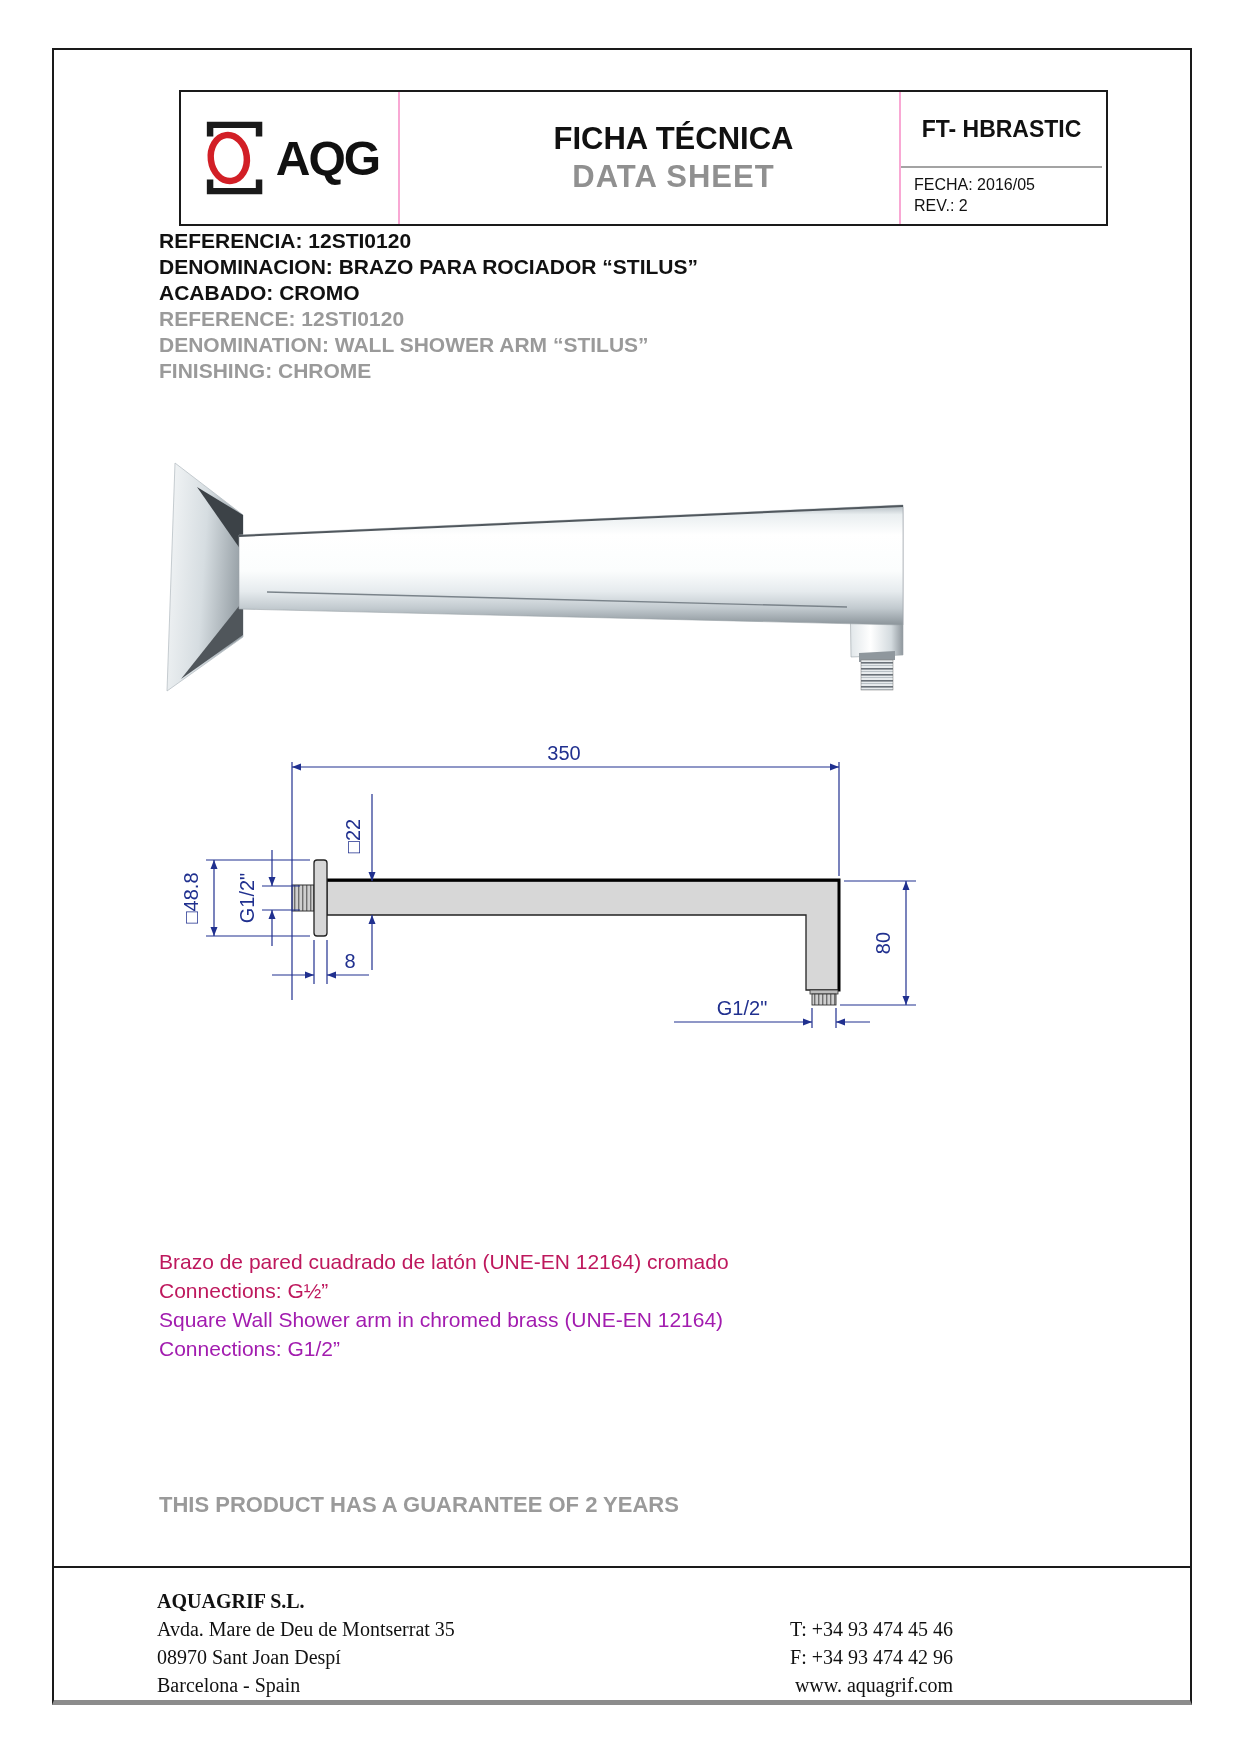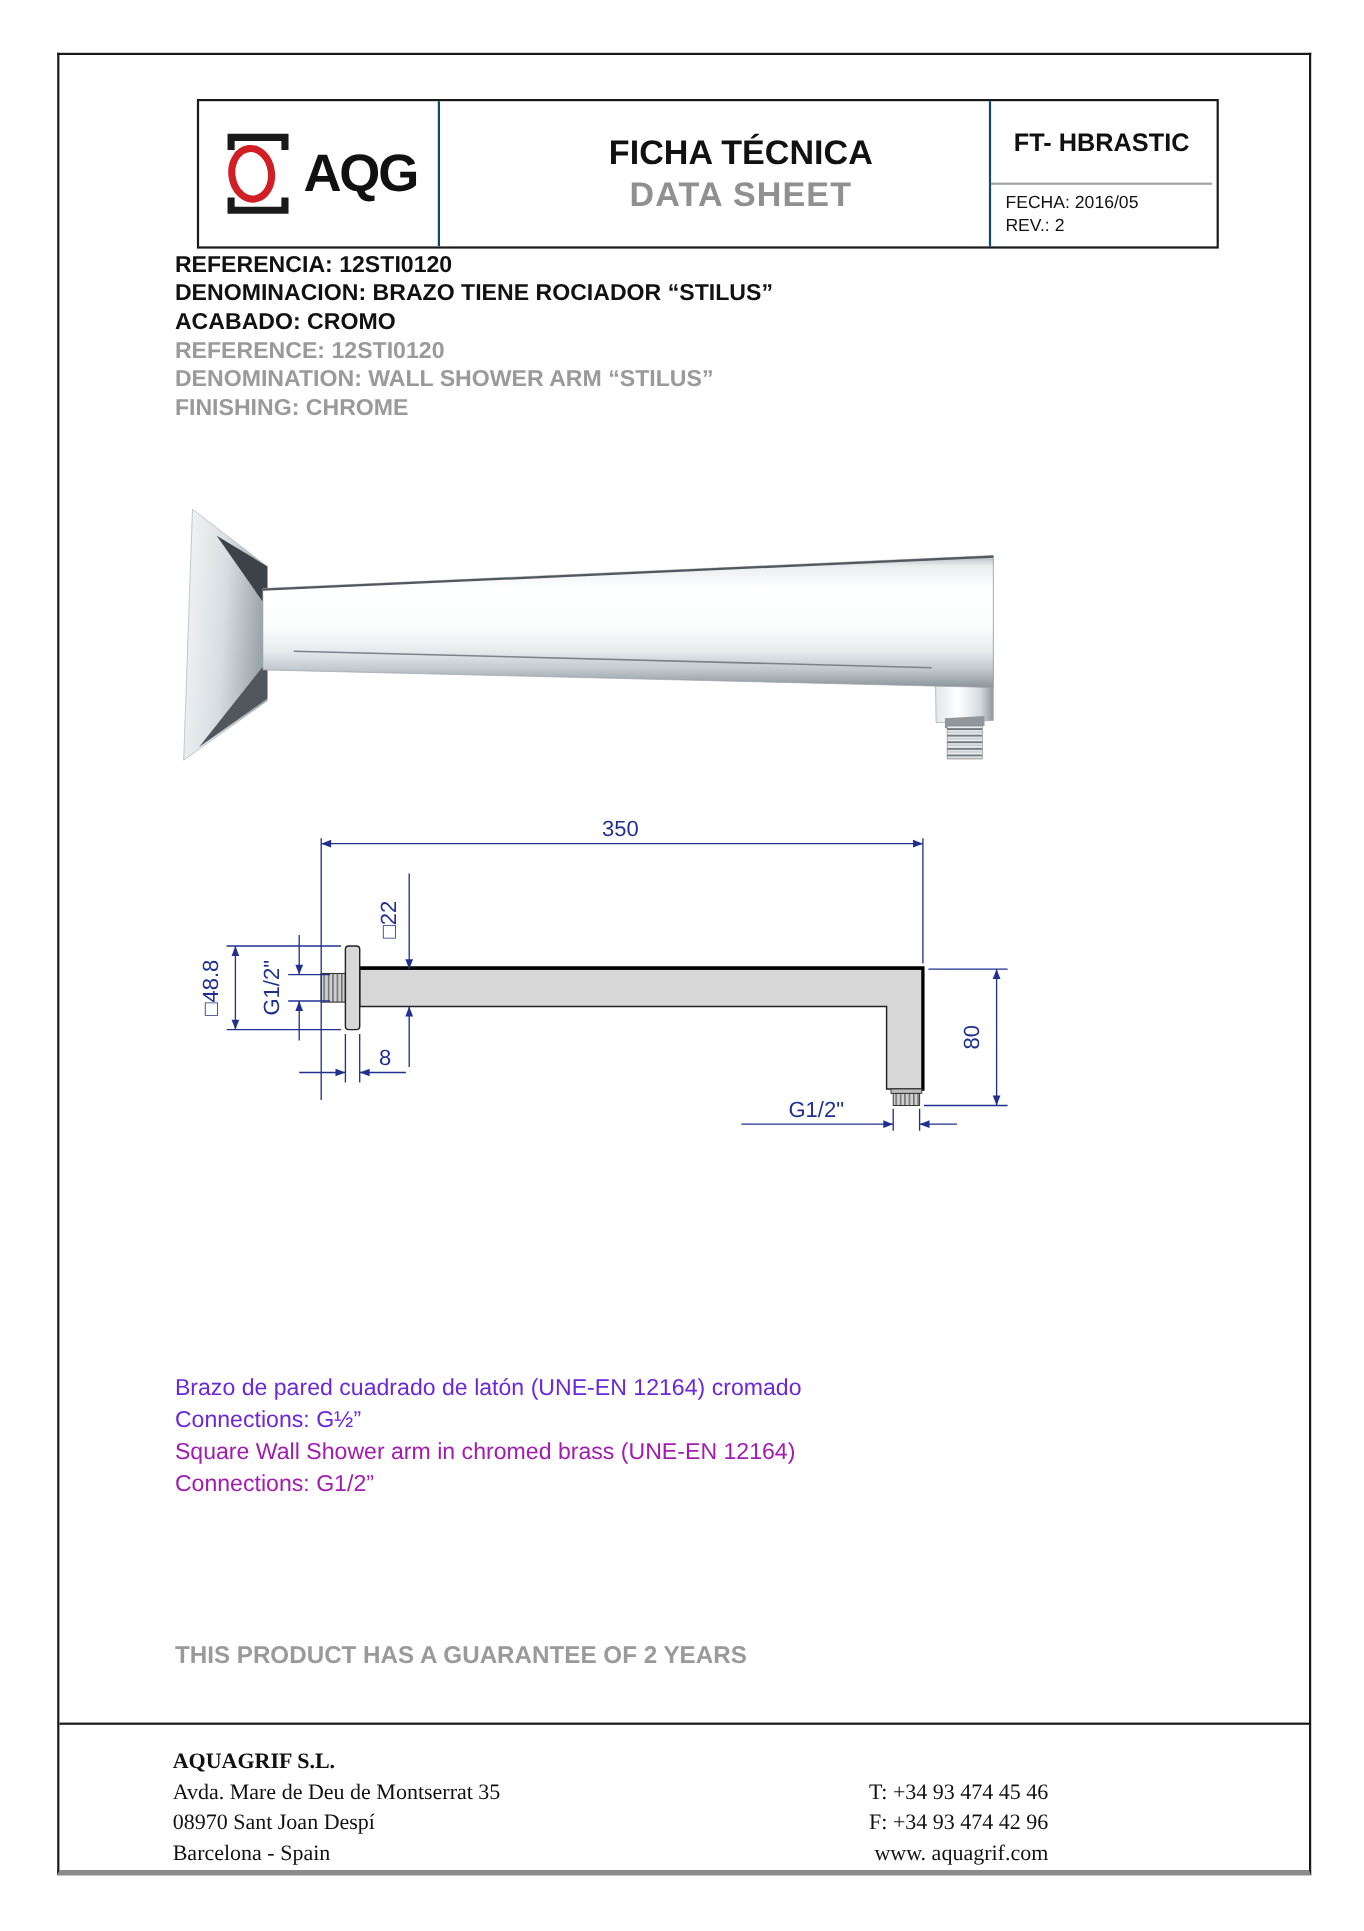--- a/index.html
+++ b/index.html
@@ -3,41 +3,41 @@
 <meta charset="utf-8">
 <style>
   html,body{margin:0;padding:0;background:#fff;}
   .canvas{position:relative;width:1240px;height:1755px;background:#ffffff;overflow:hidden;
           font-family:"Liberation Sans","DejaVu Sans",sans-serif;color:#111;}
   .sheet{position:absolute;left:52px;top:48px;width:1136px;height:1650px;background:#fff;
          border:2px solid #1a1a1a;border-bottom:5px solid #8c8c8c;}
   
   .hdr{position:absolute;left:125px;top:40px;width:925px;height:132px;border:2px solid #1a1a1a;
        display:grid;grid-template-columns:219px 501px 201px;}
-  .hdr-cell{border-right:2px solid #0c4a6e;}
+  .hdr-cell{border-right:2px solid #f9a8d4;}
   .hdr-cell:last-child{border-right:none;}
   .logo-cell{display:flex;align-items:center;justify-content:center;}
   .logo-text{font-size:48px;font-weight:bold;letter-spacing:-2px;margin-left:4px;}
   .title-cell{display:flex;flex-direction:column;align-items:center;justify-content:center;line-height:38px;padding-left:48px;}
   .title-es{font-size:31px;font-weight:bold;color:#111;}
   .title-en{font-size:31px;font-weight:bold;color:#909090;letter-spacing:1px;}
   .code-cell{display:flex;flex-direction:column;}
   .code-top{height:74px;border-bottom:2px solid #a3a3a3;display:flex;align-items:center;justify-content:center;
             font-size:23px;font-weight:bold;}
   .code-bottom{flex:1;font-size:16px;line-height:21px;padding:6px 0 0 13px;}
   
   .refblock{position:absolute;left:105px;top:178px;font-size:21px;font-weight:bold;line-height:26px;}
   .refblock .es{color:#111;}
   .refblock .en{color:#9a9a9a;}
   
   .photo{position:absolute;left:93px;top:407px;}
   .tech{position:absolute;left:100px;top:682px;}
   
   .desc{position:absolute;left:105px;top:1197px;font-size:21px;line-height:29px;}
-  .desc .es{color:#6d28d9;}
+  .desc .es{color:#be185d;}
   .desc .en{color:#a21caf;}
   
   .warranty{position:absolute;left:105px;top:1440px;font-size:22px;font-weight:bold;line-height:29px;}
   .warranty .es{color:#111;}
   .warranty .en{color:#9a9a9a;}
   
   .footline{position:absolute;left:0;top:1516px;width:100%;border-top:2px solid #1a1a1a;}
   .footer-left{position:absolute;left:103px;top:1537px;font-family:"Liberation Serif","DejaVu Serif",serif;
                font-size:20px;line-height:28px;color:#111;}
   .footer-left .co{font-weight:bold;}
@@ -68,21 +68,21 @@
         <div class="code-top">FT- HBRASTIC</div>
         <div class="code-bottom">
           <div>FECHA: 2016/05</div>
           <div>REV.: 2</div>
         </div>
       </div>
     </div>
 
     <div class="refblock">
       <div class="es">REFERENCIA: 12STI0120</div>
-      <div class="es">DENOMINACION: BRAZO TIENE ROCIADOR “STILUS”</div>
+      <div class="es">DENOMINACION: BRAZO PARA ROCIADOR “STILUS”</div>
       <div class="es">ACABADO: CROMO</div>
       <div class="en">REFERENCE: 12STI0120</div>
       <div class="en">DENOMINATION: WALL SHOWER ARM “STILUS”</div>
       <div class="en">FINISHING: CHROME</div>
     </div>
 
     <div class="photo">
       <svg width="800" height="240" viewBox="0 0 800 240">
         <defs>
           <linearGradient id="flangeGrad" x1="0" y1="0" x2="1" y2="0.2">

